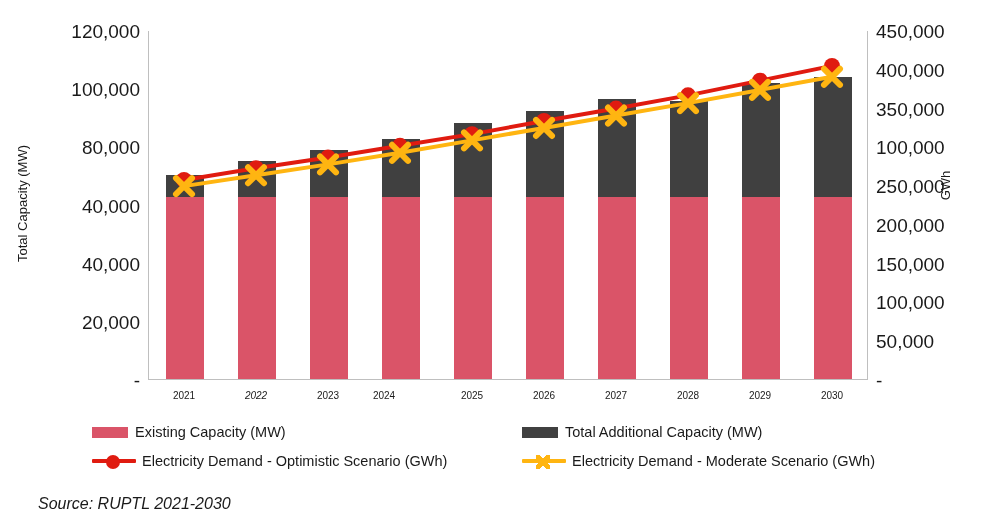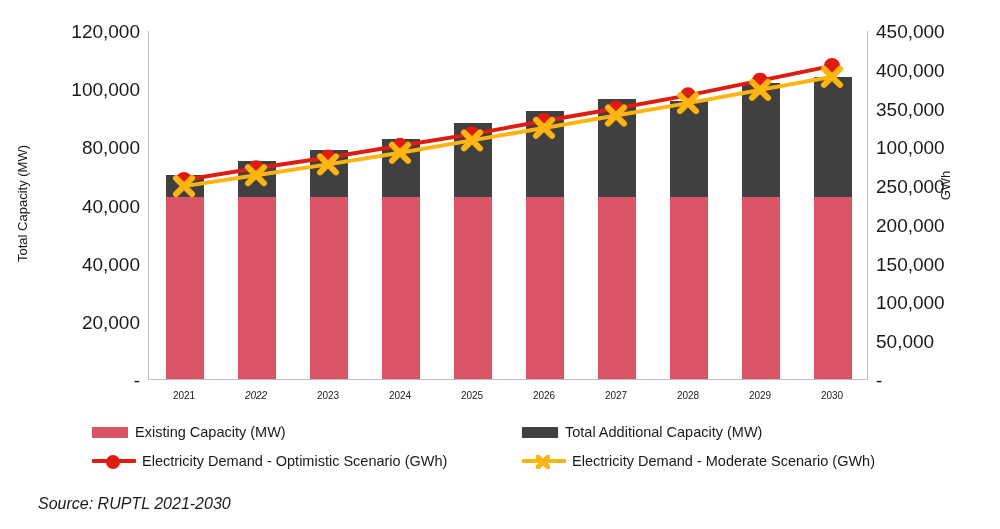--- a/index.html
+++ b/index.html
@@ -214,21 +214,21 @@
       <g>
         <line x1="824" y1="68.75777777777779" x2="840" y2="84.75777777777779" stroke="#FFB511" stroke-width="6" stroke-linecap="round"></line>
         <line x1="824" y1="84.75777777777779" x2="840" y2="68.75777777777779" stroke="#FFB511" stroke-width="6" stroke-linecap="round"></line>
       </g>
     </svg>
 
   <div id="x-ticks">
       <div class="xtick" style="left: 184px;">2021</div>
       <div class="xtick" style="left: 256px; font-style: italic;">2022</div>
       <div class="xtick" style="left: 328px;">2023</div>
-      <div class="xtick" style="left: 400px;">2024</div>
+      <div class="xtick" style="left: 384px;">2024</div>
       <div class="xtick" style="left: 472px;">2025</div>
       <div class="xtick" style="left: 544px;">2026</div>
       <div class="xtick" style="left: 616px;">2027</div>
       <div class="xtick" style="left: 688px; text-align: right;">2028</div>
       <div class="xtick" style="left: 760px;">2029</div>
       <div class="xtick" style="left: 832px;">2030</div>
       <div class="zero-dash" style="left: 126px; top: 371px;"></div>
       <div class="zero-dash" style="left: 876px; top: 371px;"></div>
     </div>
 

